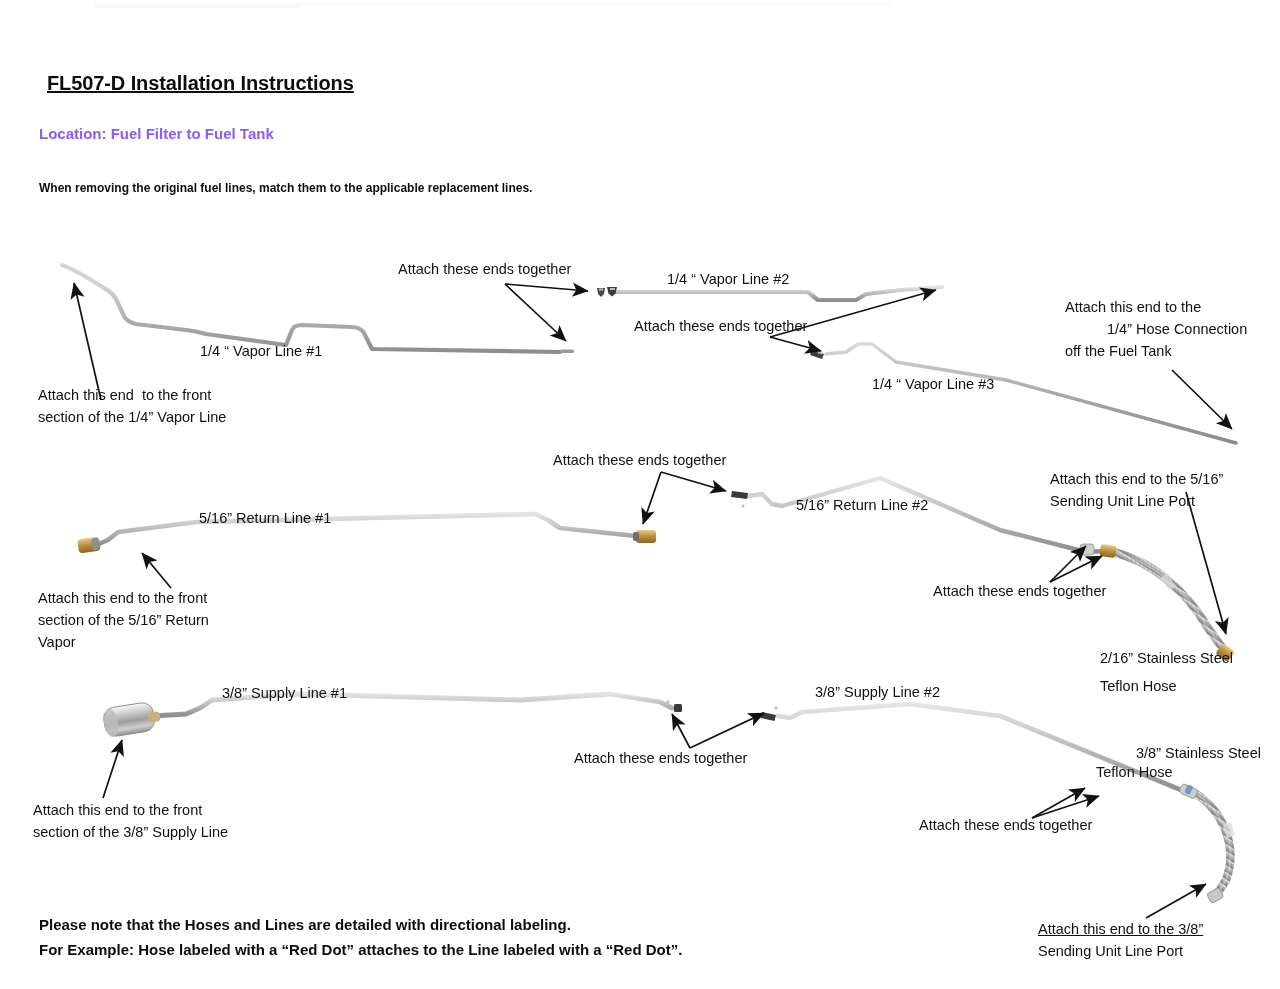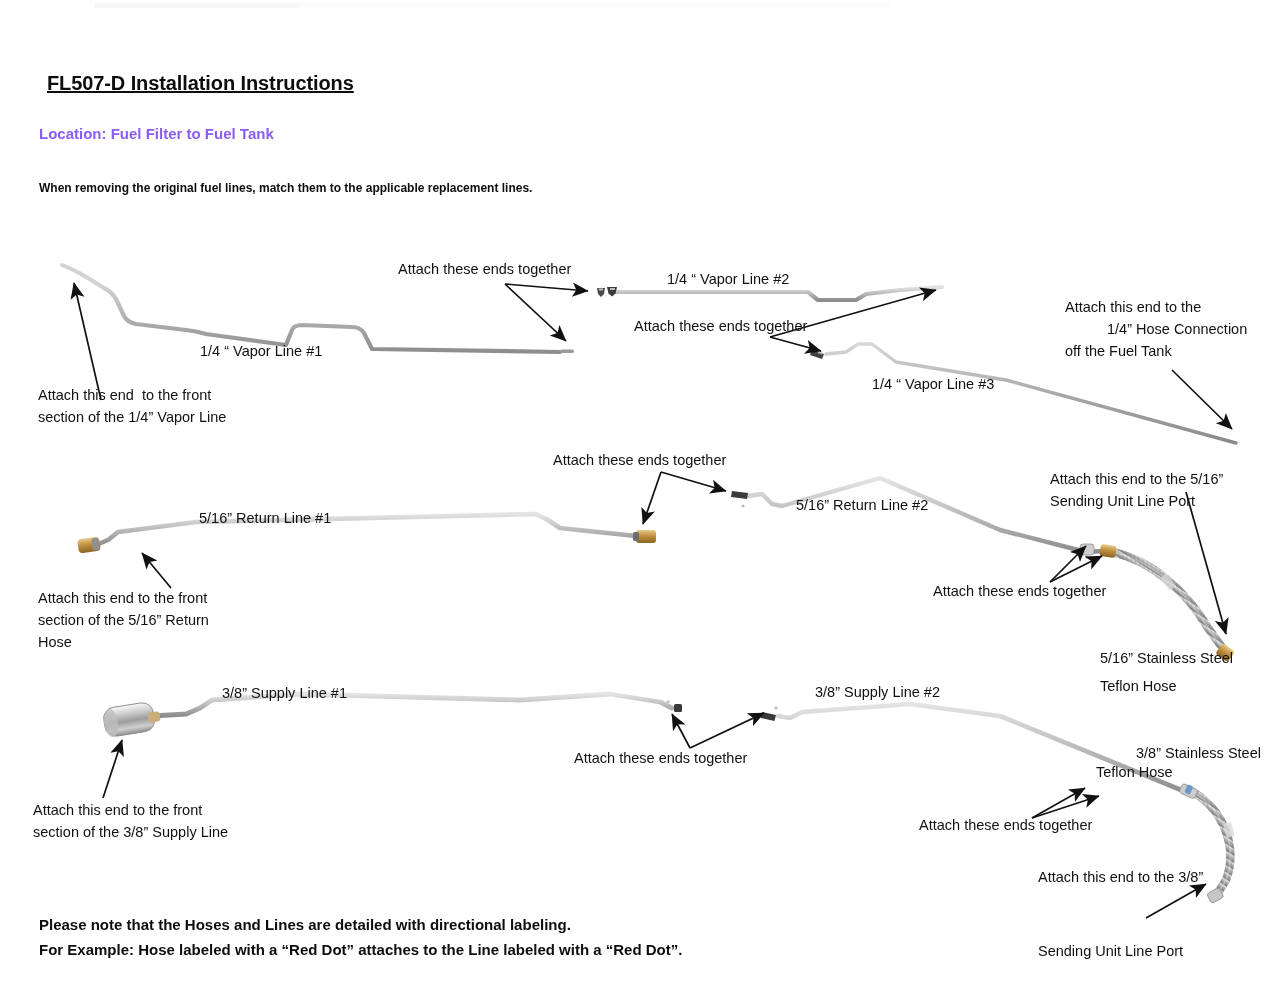--- a/index.html
+++ b/index.html
@@ -223,44 +223,44 @@
   </svg>
 
   <div class="lbl" style="left:200px;top:341px;text-align:right;">1/4 “ Vapor Line #1</div>
   <div class="lbl" style="left:667px;top:269px;">1/4 “ Vapor Line #2</div>
   <div class="lbl" style="left:872px;top:374px;">1/4 “ Vapor Line #3</div>
   <div class="lbl" style="left:199px;top:508px;text-align:right;">5/16” Return Line #1</div>
   <div class="lbl" style="left:796px;top:495px;">5/16” Return Line #2</div>
   <div class="lbl" style="left:222px;top:683px;">3/8” Supply Line #1</div>
   <div class="lbl" style="left:815px;top:682px;text-align:right;">3/8” Supply Line #2</div>
 
-  <div class="lbl" style="left:1100px;top:648px;">5/16” Stainless Steel</div>
+  <div class="lbl" style="left:1100px;top:648px;">2/16” Stainless Steel</div>
   <div class="lbl" style="left:1100px;top:676px;">Teflon Hose</div>
   <div class="lbl" style="left:1096px;top:743px;margin-left:40px;">3/8” Stainless Steel</div>
   <div class="lbl" style="left:1096px;top:762px;">Teflon Hose</div>
 
   <div class="lbl" style="left:398px;top:259px;">Attach these ends together</div>
   <div class="lbl" style="left:634px;top:316px;">Attach these ends together</div>
   <div class="lbl" style="left:38px;top:385px;">Attach this end  to the front</div>
   <div class="lbl" style="left:38px;top:407px;">section of the 1/4” Vapor Line</div>
   <div class="lbl" style="left:1065px;top:297px;">Attach this end to the</div>
   <div class="lbl" style="left:1065px;top:319px;margin-left:42px;">1/4” Hose Connection</div>
   <div class="lbl" style="left:1065px;top:341px;">off the Fuel Tank</div>
 
   <div class="lbl" style="left:553px;top:450px;">Attach these ends together</div>
   <div class="lbl" style="left:38px;top:588px;">Attach this end to the front</div>
   <div class="lbl" style="left:38px;top:610px;">section of the 5/16” Return</div>
-  <div class="lbl" style="left:38px;top:632px;">Hose</div>
+  <div class="lbl" style="left:38px;top:632px;">Vapor</div>
   <div class="lbl" style="left:1050px;top:469px;">Attach this end to the 5/16”</div>
   <div class="lbl" style="left:1050px;top:491px;">Sending Unit Line Port</div>
   <div class="lbl" style="left:933px;top:581px;">Attach these ends together</div>
 
   <div class="lbl" style="left:574px;top:748px;">Attach these ends together</div>
   <div class="lbl" style="left:33px;top:800px;">Attach this end to the front</div>
   <div class="lbl" style="left:33px;top:822px;">section of the 3/8” Supply Line</div>
   <div class="lbl" style="left:919px;top:815px;">Attach these ends together</div>
-  <div class="lbl" style="left:1038px;top:867px;">Attach this end to the 3/8”</div>
+  <div class="lbl" style="left:1038px;top:919px;text-decoration:underline;">Attach this end to the 3/8”</div>
   <div class="lbl" style="left:1038px;top:941px;">Sending Unit Line Port</div>
 
   <div class="note-line" style="top:941px;">For Example: Hose labeled with a “Red Dot” attaches to the Line labeled with a “Red Dot”.</div>
   <div class="note-line" style="top:916px;">Please note that the Hoses and Lines are detailed with directional labeling.</div>
 
 </div>
 
 </body></html>

